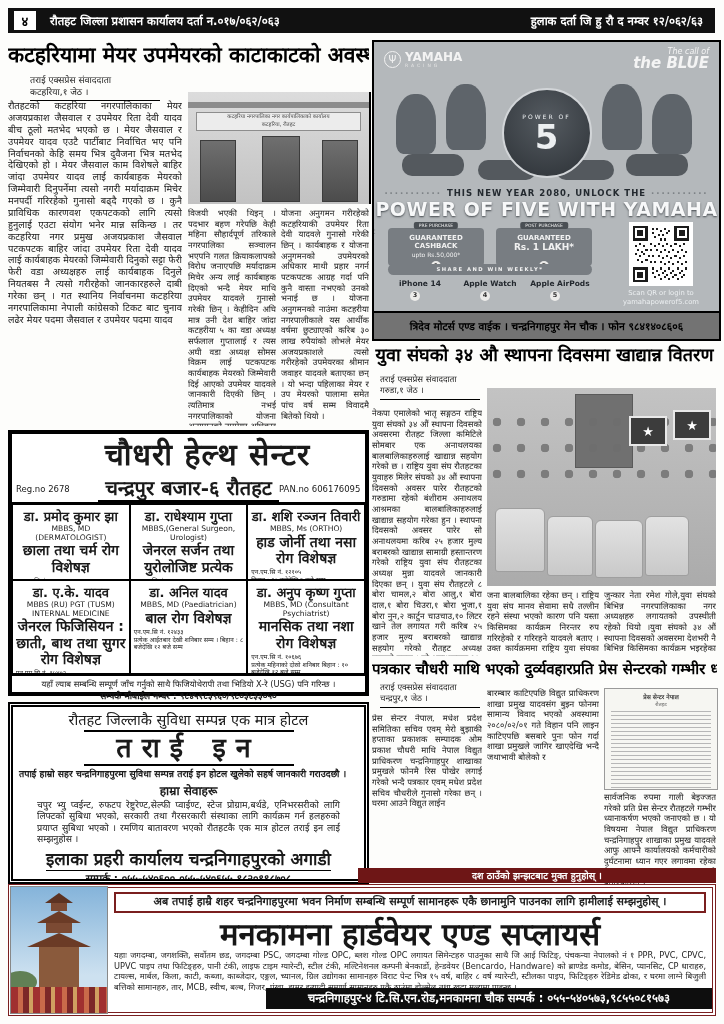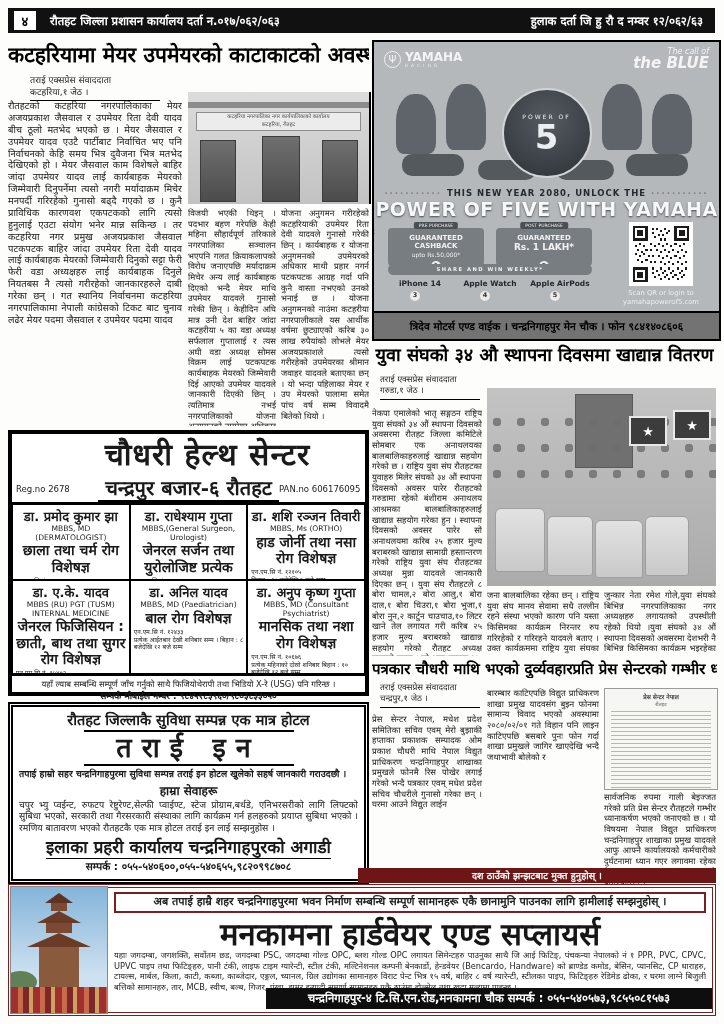--- a/index.html
+++ b/index.html
@@ -90,26 +90,26 @@
   .d-spec{font-size:14px;font-weight:bold;line-height:1.15;}
   .d-nmc{font-size:6.3px;text-align:left;margin-top:1px;}
   .d-time{font-size:6.3px;text-align:left;line-height:1.2;}
   .h-note{border-top:2px solid #000;text-align:center;}
   .h-n1{font-size:8.3px;padding-top:2px;}
   .h-n2{font-size:9px;font-weight:bold;}
 
   
   .hotel{left:8px;top:702px;width:361px;height:182px;border:5px double #000;background:#fff;box-sizing:border-box;
          text-align:center;overflow:hidden;}
-  .ho-top{font-size:14.5px;font-weight:bold;white-space:nowrap;overflow:hidden;margin-top:2px;}
+  .ho-top{font-size:14.5px;font-weight:normal;white-space:nowrap;overflow:hidden;margin-top:2px;}
   .ho-name{font-size:27px;font-weight:bold;letter-spacing:10px;border-top:2px solid #000;border-bottom:2px solid #000;
            width:210px;margin:1px auto;line-height:32px;}
   .ho-intro{font-size:9.2px;font-weight:bold;text-align:justify;padding:1px 6px;line-height:1.25;}
   .ho-st{font-size:12px;font-weight:bold;margin-top:1px;}
-  .ho-sv{font-size:9.2px;text-align:justify;padding:0 6px;line-height:1.25;}
+  .ho-sv{font-size:9.2px;text-align:justify;padding:0 24px;line-height:1.25;}
   .ho-loc{font-size:17px;font-weight:bold;display:inline-block;border-bottom:1.5px solid #000;margin-top:2px;}
   .ho-con{font-size:10.5px;font-weight:bold;}
 
   
   .doc{left:604px;top:688px;width:112px;height:100px;background:#f6f6f2;border:1px solid #9a9a9a;overflow:hidden;
        text-align:center;}
   .doc-h1{font-size:6px;font-weight:bold;margin-top:4px;color:#333;}
   .doc-h2{font-size:5px;color:#555;}
   .doc-lines{margin:4px 6px 0 6px;height:78px;
              background:repeating-linear-gradient(to bottom,#b7b7b7 0 1px,transparent 1px 4px);}
@@ -429,21 +429,21 @@
   <div class="ho-sv">चपुर भ्यु प्वईन्ट, रुफटप रेष्टुरेण्ट,सेल्फी प्वाईण्ट, स्टेज प्रोग्राम,बर्थडे, एनिभरसरीको लागि लिफ्टको सुबिधा भएको, सरकारी तथा गैरसरकारी संस्थाका लागि कार्यक्रम गर्न हलहरुको प्रयाप्त सुबिधा भएको । रमणिय बातावरण भएको रौतहटकै एक मात्र होटल तराई इन लाई सम्झनुहोस ।</div>
   <div><span class="ho-loc">इलाका प्रहरी कार्यालय चन्द्रनिगाहपुरको अगाडी</span></div>
   <div class="ho-con">सम्पर्क : ०५५-५४०६००,०५५-५४०६५५,९८२०९९८७०८</div>
 </div>
 
 <div class="abs headline" style="left:372px;top:658px;width:345px;font-size:15px;">पत्रकार चौधरी माथि भएको दुर्व्यवहारप्रति प्रेस सेन्टरको गम्भीर ध्यानाकर्षण</div>
 <div class="abs byline" style="left:380px;top:682px;width:100px;font-size:8.5px;">
   <div>तराई एक्सप्रेस संवाददाता</div>
   <div>चन्द्रपुर,१ जेठ ।</div>
 </div>
-<div class="abs news-sm" style="left:372px;top:714px;width:110px;height:170px;">प्रेस सेन्टर नेपाल, मधेश प्रदेश समितिका सचिव एवम् मेरो बुझाकी हप्ताका प्रकाशक सम्पादक ओम प्रकाश चौधरी माथि नेपाल विद्युत प्राधिकरण चन्द्रनिगाहपुर शाखाका प्रमुखले फोनमै रिस पोखेर लगाई गरेको भन्दै पत्रकार एवम् मधेश प्रदेश सचिव चौधरीले गुनासो गरेका छन् । घरमा आउने विद्युत लाईन</div>
+<div class="abs news-sm" style="left:372px;top:714px;width:110px;height:170px;font-family:Liberation Serif, serif;">प्रेस सेन्टर नेपाल, मधेश प्रदेश समितिका सचिव एवम् मेरो बुझाकी हप्ताका प्रकाशक सम्पादक ओम प्रकाश चौधरी माथि नेपाल विद्युत प्राधिकरण चन्द्रनिगाहपुर शाखाका प्रमुखले फोनमै रिस पोखेर लगाई गरेको भन्दै पत्रकार एवम् मधेश प्रदेश सचिव चौधरीले गुनासो गरेका छन् । घरमा आउने विद्युत लाईन</div>
 <div class="abs news-sm" style="left:487px;top:688px;width:112px;height:196px;">बारम्बार काटिएपछि विद्युत प्राधिकरण शाखा प्रमुख यादवसंग बुझ्न फोनमा सामान्य विवाद भएको अवस्थामा २०८०/०२/०१ गते विहान पनि लाइन काटिएपछि बसबारे पुनः फोन गर्दा शाखा प्रमुखले जागिर खाएदेखि भन्दै जथाभावी बोलेको र</div>
 
 <div class="abs doc">
   <div class="doc-h1">प्रेस सेन्टर नेपाल</div>
   <div class="doc-h2">रौतहट</div>
   <div class="doc-lines"></div>
 </div>
 <div class="abs news-sm" style="left:604px;top:792px;width:112px;height:92px;">सार्वजनिक रुपमा गाली बेइज्जत गरेको प्रति प्रेस सेन्टर रौतहटले गम्भीर ध्यानाकर्षण भएको जनाएको छ । यो विषयमा नेपाल विद्युत प्राधिकरण चन्द्रनिगाहपुर शाखाका प्रमुख यादवले आफु आफ्नै कार्यालयको कर्मचारीको दुर्घटनामा ध्यान गएर लगावमा रहेका बेला सामान्य भनाभन भएको बताएकाछन् ।</div>
 
 <div class="abs hw-strip">दश ठाउँको झन्झटबाट मुक्त हुनुहोस् ।</div>

